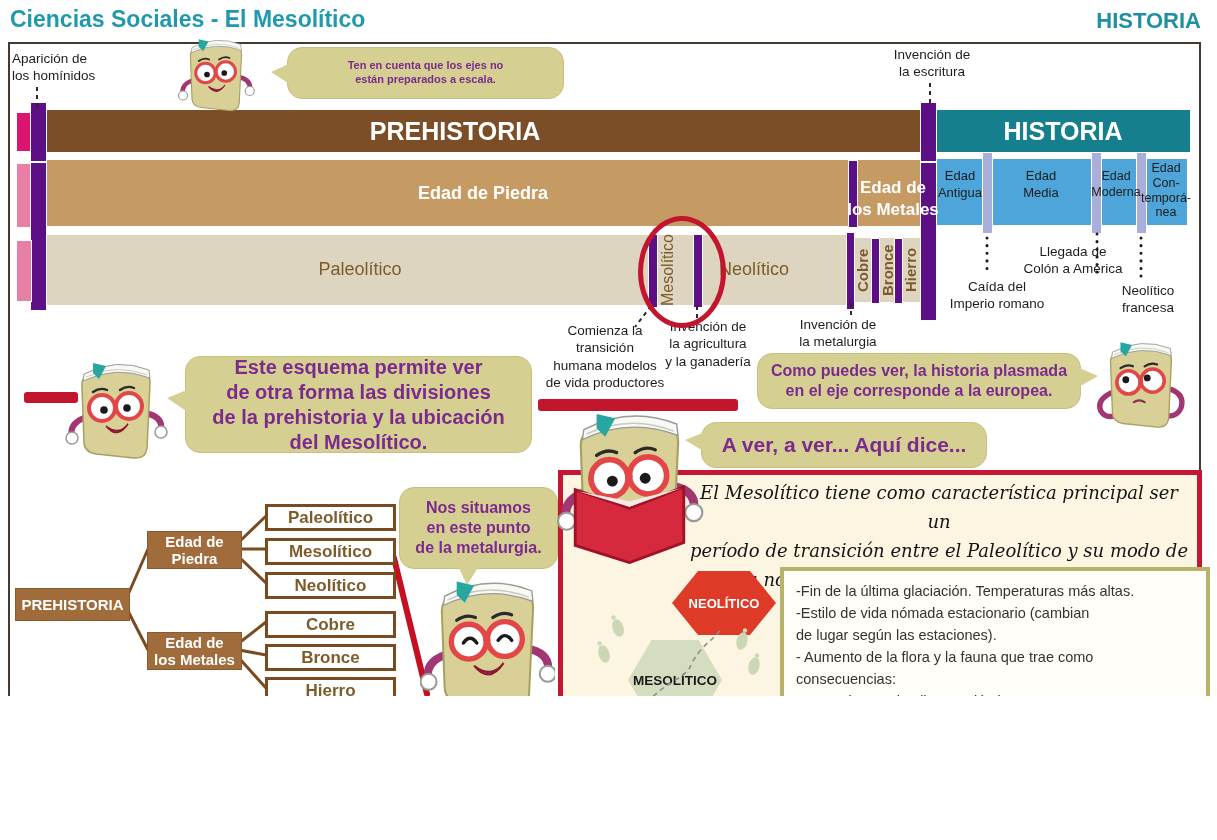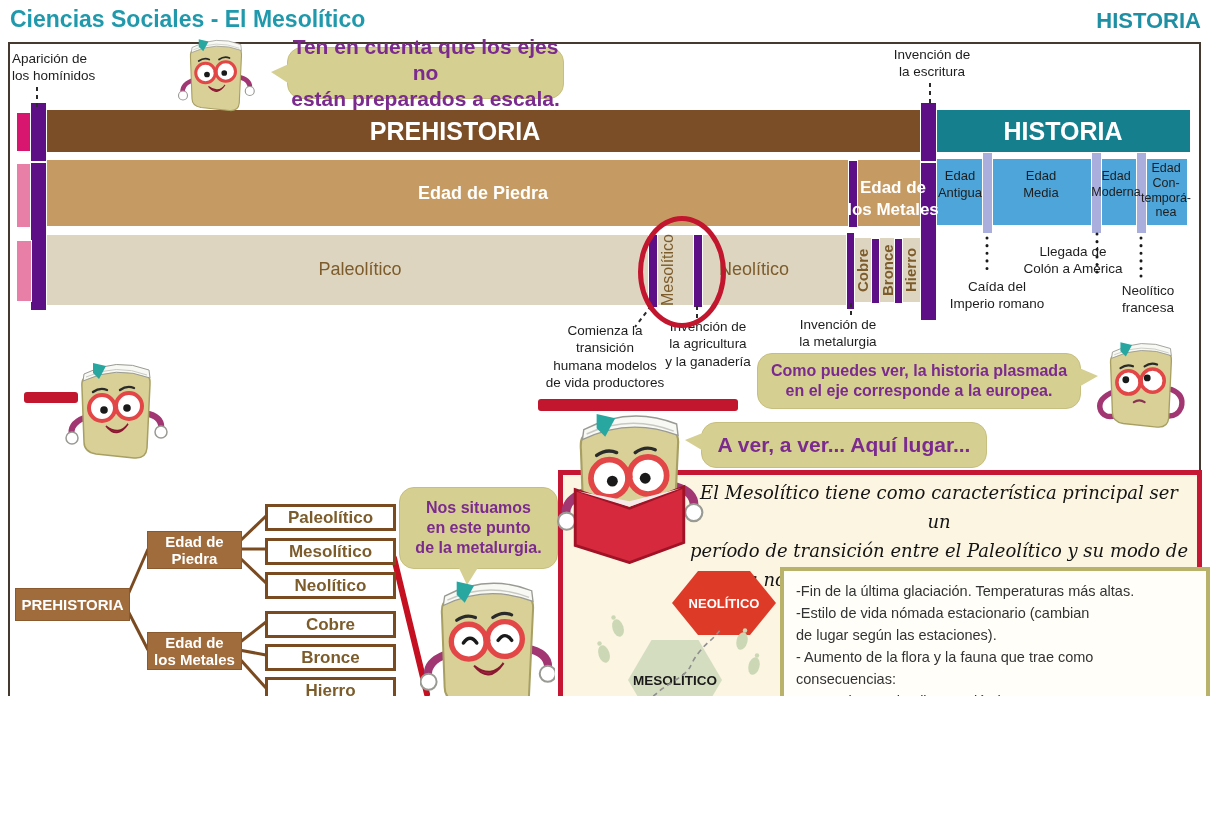--- a/index.html
+++ b/index.html
@@ -134,25 +134,29 @@
   <div class="ann pre ctr" style="left:1073px;top:243px;transform:translateX(-50%);width:160px;">Llegada de
 Colón a América</div>
   <div class="ann pre ctr" style="left:997px;top:278px;transform:translateX(-50%);width:150px;">Caída del
 Imperio romano</div>
   <div class="ann pre ctr" style="left:1148px;top:282px;transform:translateX(-50%);width:110px;">Neolítico
 francesa</div>
 
   <div class="redbar" style="left:24px;top:392px;width:54px;height:11px;"></div>
   <div class="redbar" style="left:538px;top:399px;width:200px;height:12px;"></div>
 
-  <div id="b1" class="bubble pre" style="left:287px;top:47px;width:275px;height:50px;font-size:21px;font-weight:600;">Ten en cuenta que los ejes no
+  <div id="b1" class="bubble pre" style="left:287px;top:47px;width:275px;height:50px;font-size:11px;font-weight:600;">Ten en cuenta que los ejes no
 están preparados a escala.</div>
+  <div id="b2" class="bubble pre" style="left:185px;top:356px;width:345px;height:95px;font-size:20px;font-weight:bold;">Este esquema permite ver
+de otra forma las divisiones
+de la prehistoria y la ubicación
+del Mesolítico.</div>
   <div id="b3" class="bubble pre" style="left:757px;top:353px;width:322px;height:54px;font-size:16px;font-weight:600;">Como puedes ver, la historia plasmada
 en el eje corresponde a la europea.</div>
-  <div id="b4" class="bubble" style="left:701px;top:422px;width:284px;height:44px;font-size:21px;font-weight:bold;">A ver, a ver... Aquí lugar...</div>
+  <div id="b4" class="bubble" style="left:701px;top:422px;width:284px;height:44px;font-size:21px;font-weight:bold;">A ver, a ver... Aquí dice...</div>
   <div id="b5" class="bubble pre" style="left:399px;top:487px;width:157px;height:80px;font-size:16px;font-weight:600;">Nos situamos
 en este punto
 de la metalurgia.</div>
 
   <div class="book-char" style="left:170px;top:34px;width:92px;height:84px;"><svg viewBox="0 0 100 112" width="100%" height="100%">
         <path class="arm" d="M18,62 Q3,68 6,80"></path>
         <path class="arm" d="M83,58 Q97,62 95,74"></path>
         <circle cx="6" cy="82" r="6" fill="#fff" stroke="#9a9a94" stroke-width="1.5"></circle>
         <circle cx="95" cy="76" r="6" fill="#fff" stroke="#9a9a94" stroke-width="1.5"></circle>
         <path d="M22,22 Q15,20 16,32 L18,86 Q18,96 30,98 L68,102 Q80,103 81,92 L84,28 Q85,17 72,14 Q45,8 22,22 Z" fill="#d8d096" stroke="#a89f63" stroke-width="1.5"></path>

